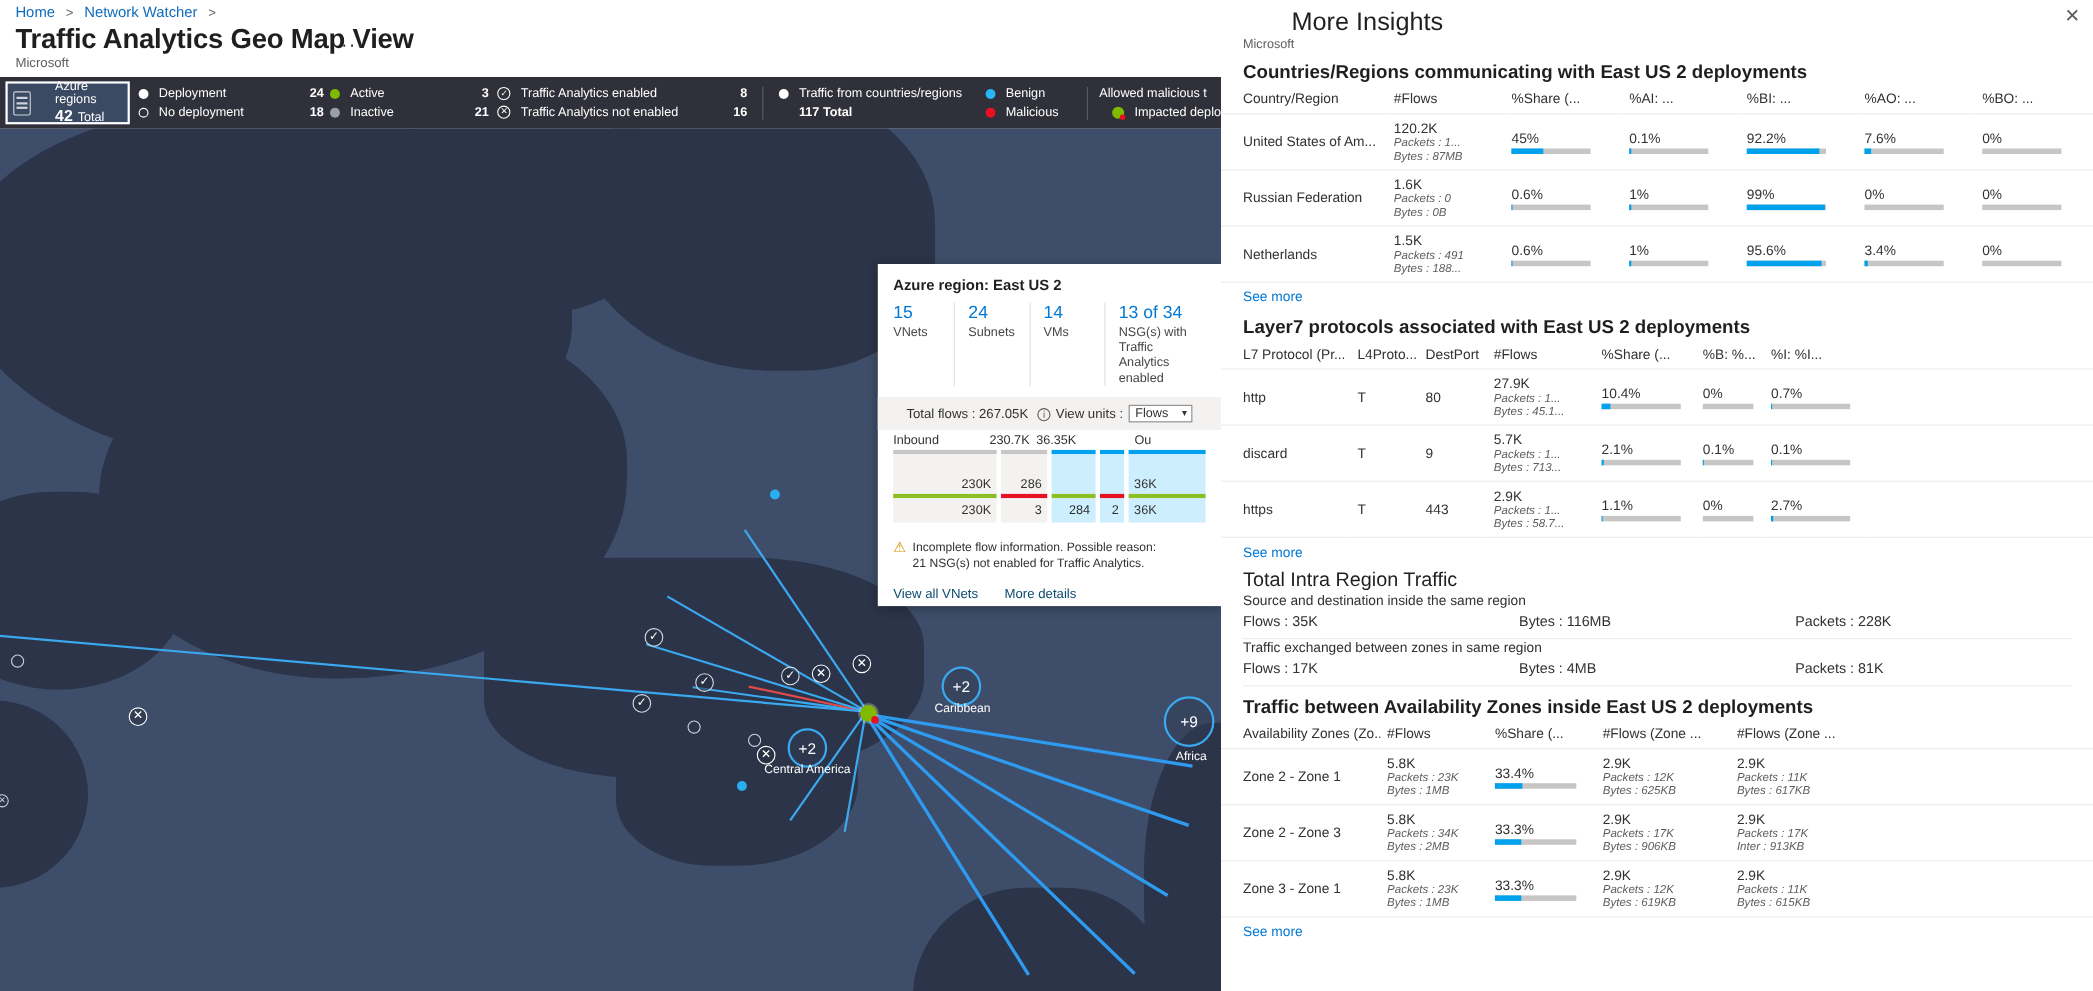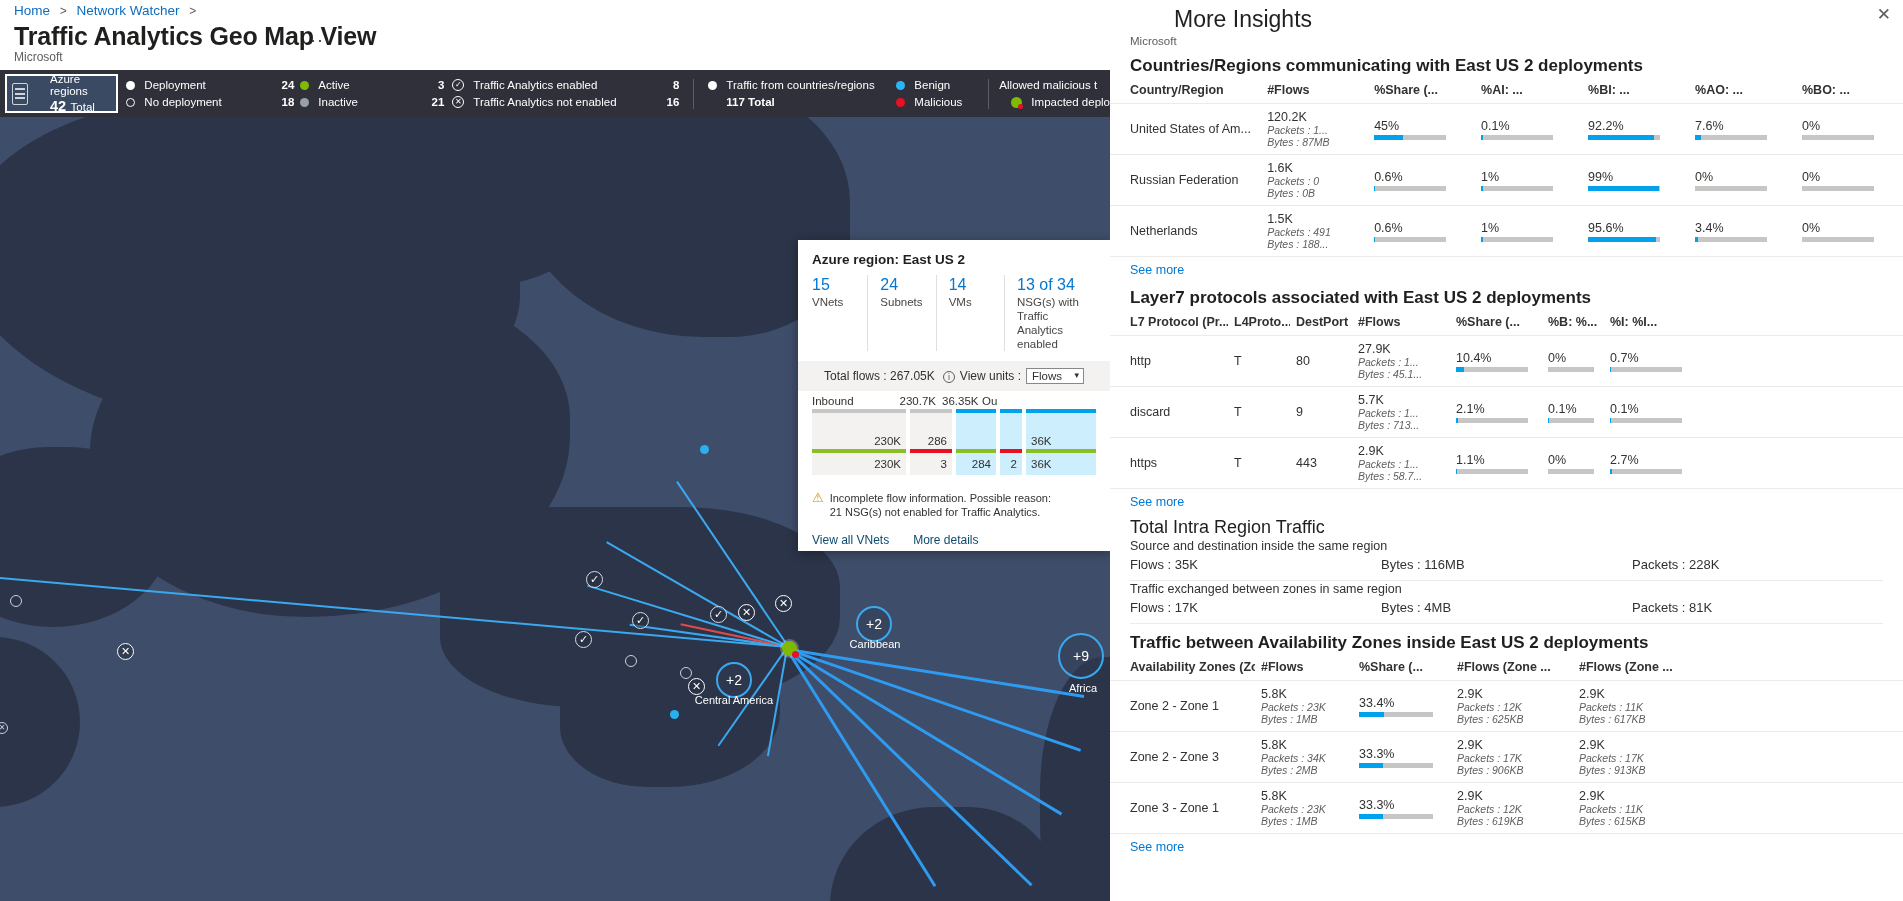--- a/index.html
+++ b/index.html
@@ -94,21 +94,21 @@
   .panel { position: absolute; left: 1110px; top: 0; width: 793px; height: 901px; background: #ffffff; overflow: hidden; }
   .panel-head { padding: 6px 20px 0 20px; position: relative; }
   .panel-title { font-size: 23px; font-weight: 400; color: #201f1e; margin-left: 44px; }
   .panel-sub { font-size: 11.5px; color: #605e5c; margin-top: 2px; }
   .close-x { position: absolute; right: 12px; top: 8px; font-size: 17px; color: #605e5c; cursor: pointer; line-height: 14px; }
   .sec-title { font-size: 17px; font-weight: 700; color: #201f1e; padding: 9px 20px 2px; }
   .big-sec-title { font-size: 18px; font-weight: 400; color: #201f1e; padding: 6px 20px 0; }
   .big-sec-sub { font-size: 12.5px; color: #323130; padding: 1px 20px 0; }
 
   table.grid { width: 100%; border-collapse: collapse; font-size: 12px; color: #323130; table-layout: fixed; }
-  table.grid th { font-weight: 700; color: #323130; text-align: left; padding: 5px 6px 6px; font-size: 12.5px;
+  table.grid th { font-weight: 400; color: #323130; text-align: left; padding: 5px 6px 6px; font-size: 12.5px;
                   border-bottom: 1px solid #edebe9; white-space: nowrap; overflow: hidden; }
   table.grid td { padding: 6px 6px; border-bottom: 1px solid #edebe9; vertical-align: middle; font-size: 12.5px; }
   table.grid .pad-l { padding-left: 20px; }
   .cellmain { font-size: 12.5px; color: #323130; line-height: 14px; }
   .cellsub { font-size: 10.5px; color: #605e5c; font-style: italic; line-height: 12px; white-space: nowrap; overflow: hidden; }
   .pctval { font-size: 12.5px; color: #323130; line-height: 14px; }
   .pctbar { height: 5px; background: #c8c6c4; width: 72px; margin-top: 2px; position: relative; }
   .pctbar > i { position: absolute; left: 0; top: 0; height: 100%; background: #00a2ed; display: block; }
   .seemore { color: #0078d4; font-size: 12.5px; padding: 6px 20px 2px; cursor: pointer; }
   .kvrow { display: flex; padding: 4px 20px 6px; font-size: 13px; color: #323130; }
@@ -325,21 +325,21 @@
         <div class="viewunits">
           <span>View units :</span>
           <span class="selbox">Flows</span>
         </div>
       </div>
 
       <div class="tip-dirrow">
         <span style="width:66px">Inbound</span>
         <span style="width:58px;text-align:right">230.7K</span>
         <span style="width:46px;text-align:left;padding-left:6px">36.35K</span>
-        <span style="flex:1;text-align:left">Ou</span>
+        <span style="flex:1;text-align:center">Ou</span>
       </div>
 
       <div class="tip-bars">
         <div class="barcol" style="width:94px">
           <div class="barcap" style="background:#c8c6c4"></div>
           <div class="barbody">230K</div>
           <div class="barcap2" style="background:#8cbf26"></div>
           <div class="barfoot">230K</div>
         </div>
         <div class="barcol" style="width:42px">
@@ -753,21 +753,21 @@
               </div>
             </td>
           <td>
             <div class="cellmain">2.9K</div>
             <div class="cellsub">Packets : 17K</div>
             <div class="cellsub">Bytes : 906KB</div>
           </td>
           <td>
             <div class="cellmain">2.9K</div>
             <div class="cellsub">Packets : 17K</div>
-            <div class="cellsub">Bytes : 913KB</div>
+            <div class="cellsub">Inter : 913KB</div>
           </td>
           <td></td>
         </tr>
         <tr>
           <td class="pad-l">
               <div class="cellmain">Zone 3 - Zone 1</div>
             </td>
           <td>
             <div class="cellmain">5.8K</div>
             <div class="cellsub">Packets : 23K</div>

